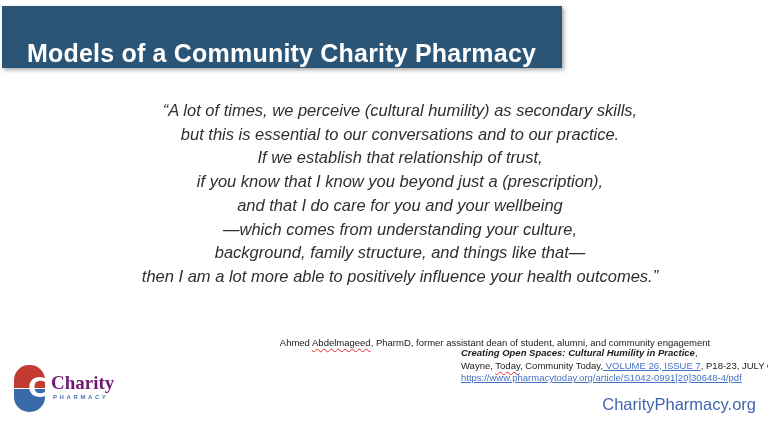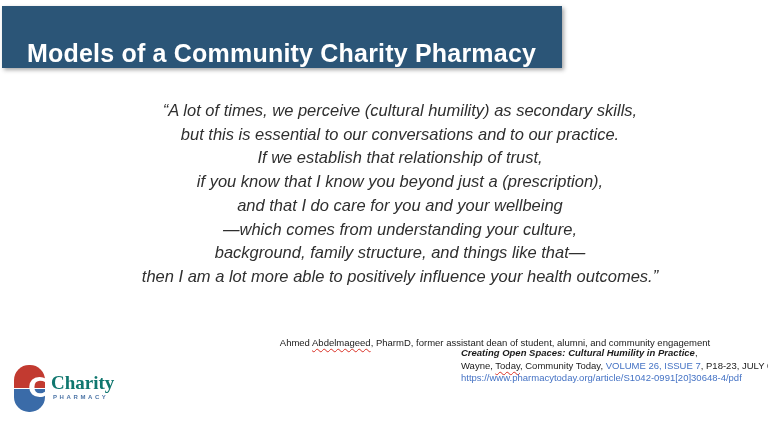--- a/index.html
+++ b/index.html
@@ -46,21 +46,21 @@
   }
 
   
   .citation{
     position:absolute;left:461px;top:347px;
     font-size:9.5px;line-height:12.5px;color:#1a1a1a;
     white-space:nowrap;
   }
   .citation .bold{font-weight:bold;font-style:italic;}
   .link{
-    color:#4472C4;cursor:pointer;
+    color:#4472C4;text-decoration:underline;cursor:pointer;
   }
 
   
   .logo{
     position:absolute;left:14px;top:365px;
     display:flex;gap:6px;align-items:flex-start;
   }
   .pill{position:relative;width:31px;height:47px;flex:0 0 auto;}
   .pill-top{
     position:absolute;left:0;top:0;width:31px;height:23px;
@@ -74,21 +74,21 @@
     position:absolute;right:-2px;top:50%;
     transform:translateY(-52%);
     font-family:"DejaVu Sans", sans-serif;
     font-weight:bold;font-size:26px;line-height:26px;
     color:#ffffff;
   }
   .logo-text{display:flex;flex-direction:column;padding-top:8px;}
   .logo-name{
     font-family:"Liberation Serif", serif;
     font-weight:bold;font-size:19px;line-height:20px;
-    color:#0f766e;
+    color:#701a75;
   }
   .logo-sub{
     font-size:6px;font-weight:bold;letter-spacing:2.6px;
     color:#4C74A6;margin-top:1px;padding-left:2px;
   }
 
   
   .footer-link{
     position:absolute;right:12px;top:395px;
     font-size:16.5px;font-weight:500;
@@ -130,14 +130,15 @@
       <div class="pill-top"></div>
       <div class="pill-bottom"></div>
       <span class="pill-c">C</span>
     </div>
     <div class="logo-text">
       <span class="logo-name">Charity</span>
       <span class="logo-sub">PHARMACY</span>
     </div>
   </div>
 
+  <div class="footer-link">CharityPharmacy.org</div>
 
 </div>
 
 </body></html>

